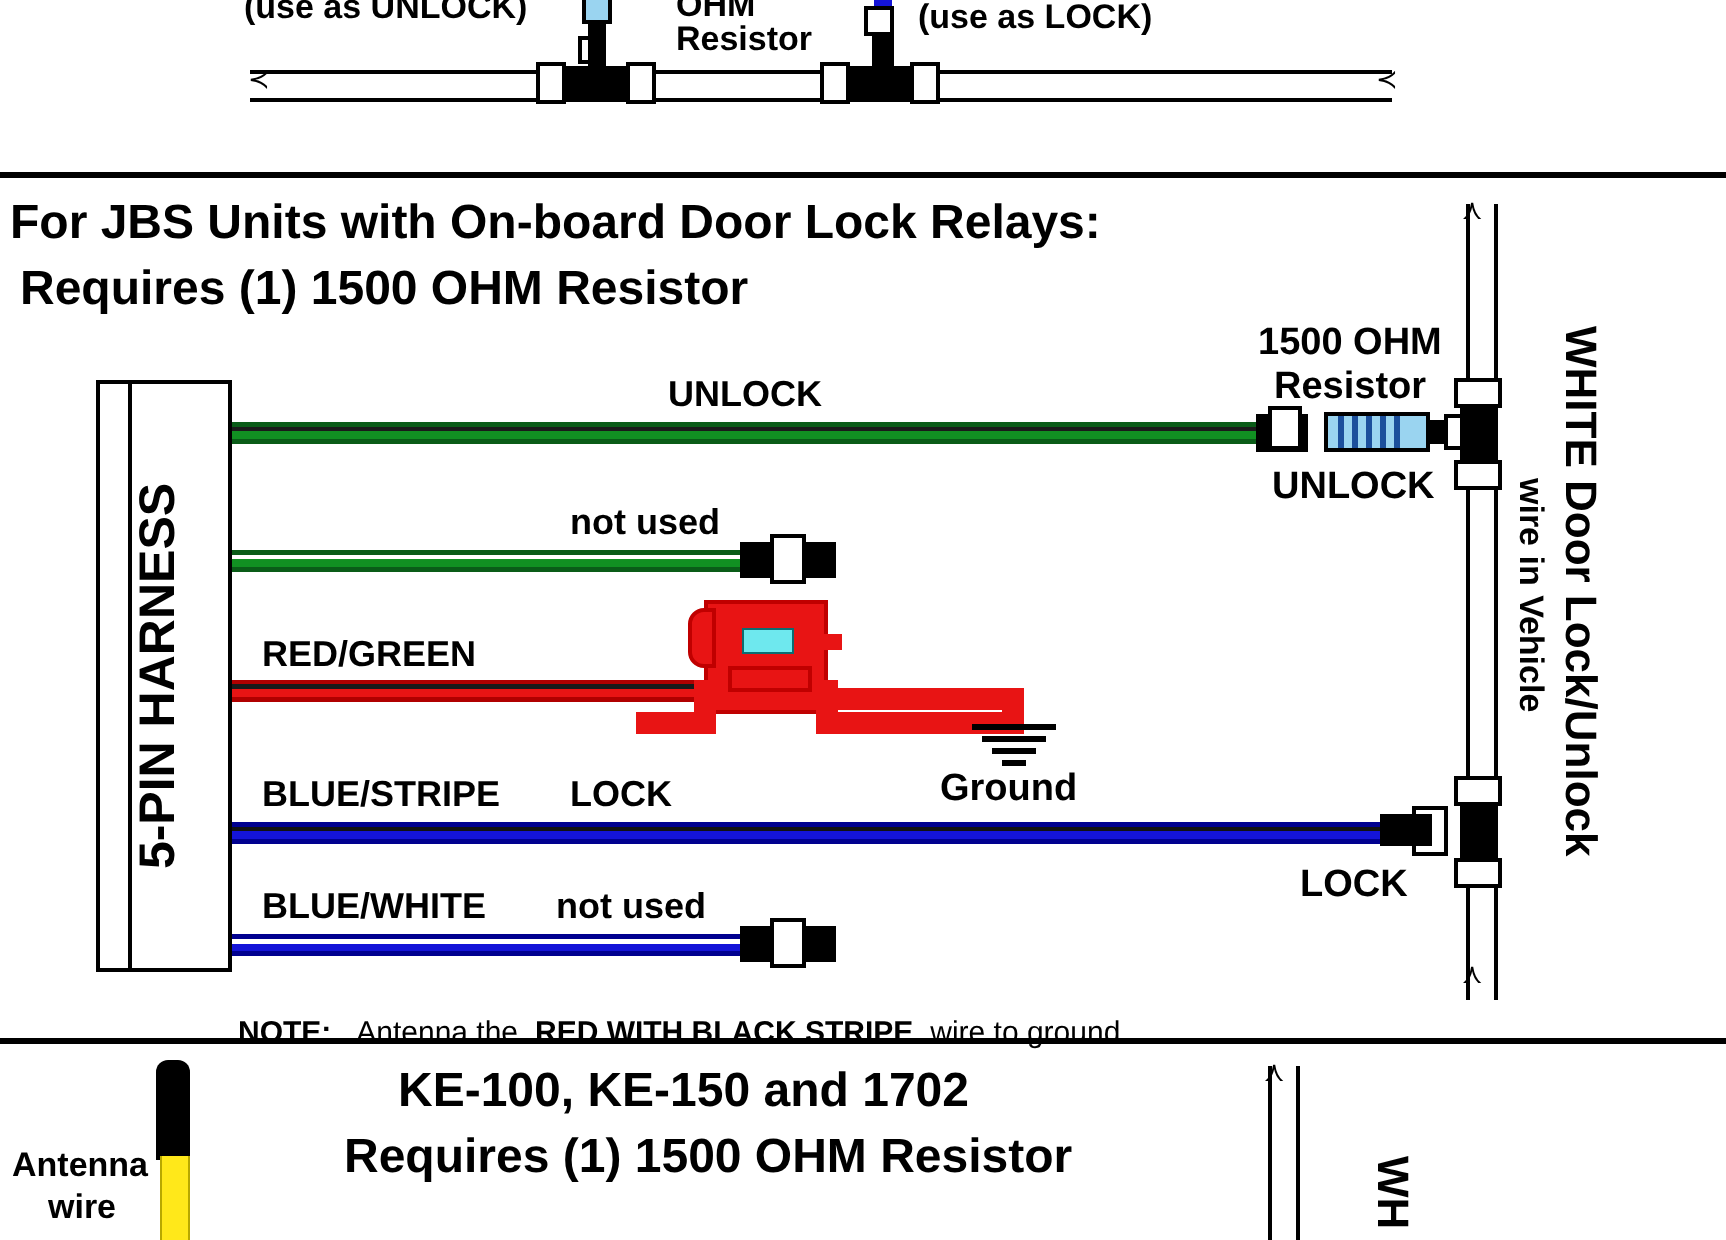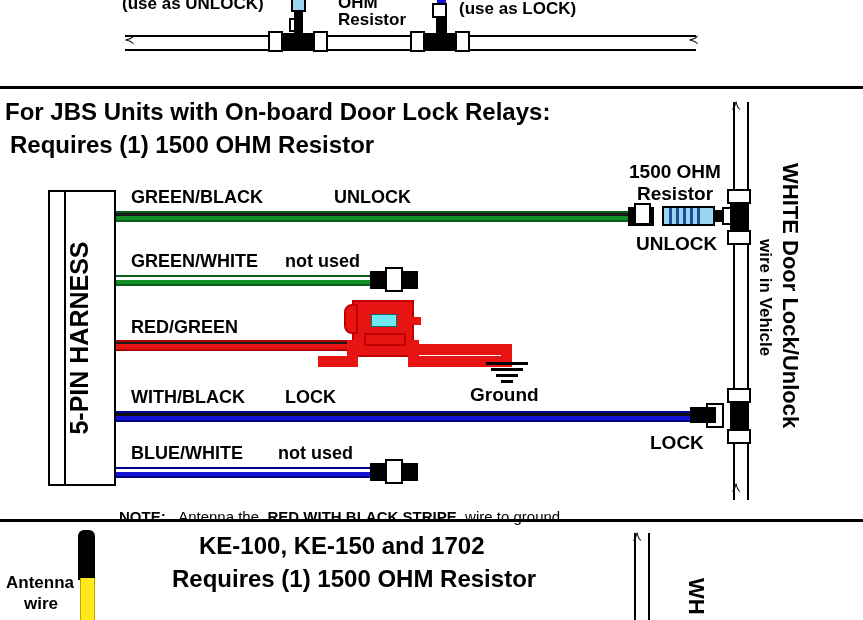--- a/index.html
+++ b/index.html
@@ -177,41 +177,39 @@
 
   <div class="abs" style="left:0;top:89px;width:863px;height:432px;">
 
     <div class="abs txt b" style="left:5px;top:11px;font-size:24px;">For JBS Units with On-board Door Lock Relays:</div>
     <div class="abs txt b" style="left:10px;top:44px;font-size:24px;">Requires (1) 1500 OHM  Resistor</div>
 
     <div class="abs harness-outer" style="left:48px;top:101px;width:18px;height:296px;"></div>
     <div class="abs harness-inner" style="left:64px;top:101px;width:52px;height:296px;"></div>
     <div class="abs harness-label" style="left:-57px;top:238px;width:266px;height:22px;font-size:25px;text-align:center;">5-PIN HARNESS</div>
 
-    <div class="abs txt b" style="left:131px;top:99px;font-size:18px;">GREEN/BLACK</div>
     <div class="abs txt b" style="left:334px;top:99px;font-size:18px;">UNLOCK</div>
     <div class="abs wire wire-gb" style="left:116px;top:122px;width:515px;"></div>
 
     <div class="abs tap-black" style="left:628px;top:118px;width:26px;height:19px;"></div>
     <div class="abs tap-white" style="left:634px;top:114px;width:17px;height:22px;"></div>
     <div class="abs resistor-body" style="left:662px;top:117px;width:53px;height:20px;">
       <div class="rband" style="left:5px;"></div>
       <div class="rband" style="left:12px;"></div>
       <div class="rband" style="left:19px;"></div>
       <div class="rband" style="left:26px;"></div>
       <div class="rband" style="left:33px;"></div>
     </div>
     <div class="abs tap-black" style="left:714px;top:121px;width:17px;height:12px;"></div>
     <div class="abs tap-white" style="left:722px;top:118px;width:15px;height:18px;"></div>
 
     <div class="abs txt b" style="left:629px;top:73px;font-size:19px;">1500 OHM</div>
     <div class="abs txt b" style="left:637px;top:95px;font-size:19px;">Resistor</div>
     <div class="abs txt b" style="left:636px;top:145px;font-size:19px;">UNLOCK</div>
 
-    <div class="abs txt b" style="left:131px;top:163px;font-size:18px;">GREEN/WHITE</div>
     <div class="abs txt b" style="left:285px;top:163px;font-size:18px;">not used</div>
     <div class="abs wire wire-gw" style="left:116px;top:186px;width:257px;"></div>
     <div class="abs tap-black" style="left:370px;top:182px;width:48px;height:18px;"></div>
     <div class="abs tap-white" style="left:385px;top:178px;width:18px;height:25px;"></div>
 
     <div class="abs txt b" style="left:131px;top:229px;font-size:18px;">RED/GREEN</div>
     <div class="abs wire wire-rb" style="left:116px;top:251px;width:231px;"></div>
 
     <div class="abs ringblock" style="left:352px;top:211px;width:62px;height:57px;"></div>
     <div class="abs ringhole" style="left:371px;top:225px;width:26px;height:13px;"></div>
@@ -227,21 +225,21 @@
     <div class="abs" style="left:408px;top:267px;width:104px;height:11px;background:#e81414;"></div>
     <div class="abs" style="left:501px;top:255px;width:11px;height:18px;background:#e81414;"></div>
     <div class="abs" style="left:414px;top:255px;width:98px;height:11px;background:#e81414;"></div>
 
     <div class="gnd-bar" style="left:486px;top:273px;width:42px;"></div>
     <div class="gnd-bar" style="left:491px;top:279px;width:32px;"></div>
     <div class="gnd-bar" style="left:496px;top:285px;width:22px;"></div>
     <div class="gnd-bar" style="left:501px;top:291px;width:12px;"></div>
     <div class="abs txt b" style="left:470px;top:296px;font-size:19px;">Ground</div>
 
-    <div class="abs txt b" style="left:131px;top:299px;font-size:18px;">WITH/BLACK</div>
+    <div class="abs txt b" style="left:131px;top:299px;font-size:18px;">BLUE/STRIPE</div>
     <div class="abs txt b" style="left:285px;top:299px;font-size:18px;">LOCK</div>
     <div class="abs wire wire-bb" style="left:116px;top:322px;width:575px;"></div>
     <div class="abs tap-white" style="left:706px;top:314px;width:18px;height:25px;"></div>
     <div class="abs tap-black" style="left:690px;top:318px;width:26px;height:16px;"></div>
     <div class="abs txt b" style="left:650px;top:344px;font-size:19px;">LOCK</div>
 
     <div class="abs txt b" style="left:131px;top:355px;font-size:18px;">BLUE/WHITE</div>
     <div class="abs txt b" style="left:278px;top:355px;font-size:18px;">not used</div>
     <div class="abs wire wire-bw" style="left:116px;top:378px;width:257px;"></div>
     <div class="abs tap-black" style="left:370px;top:374px;width:48px;height:18px;"></div>

